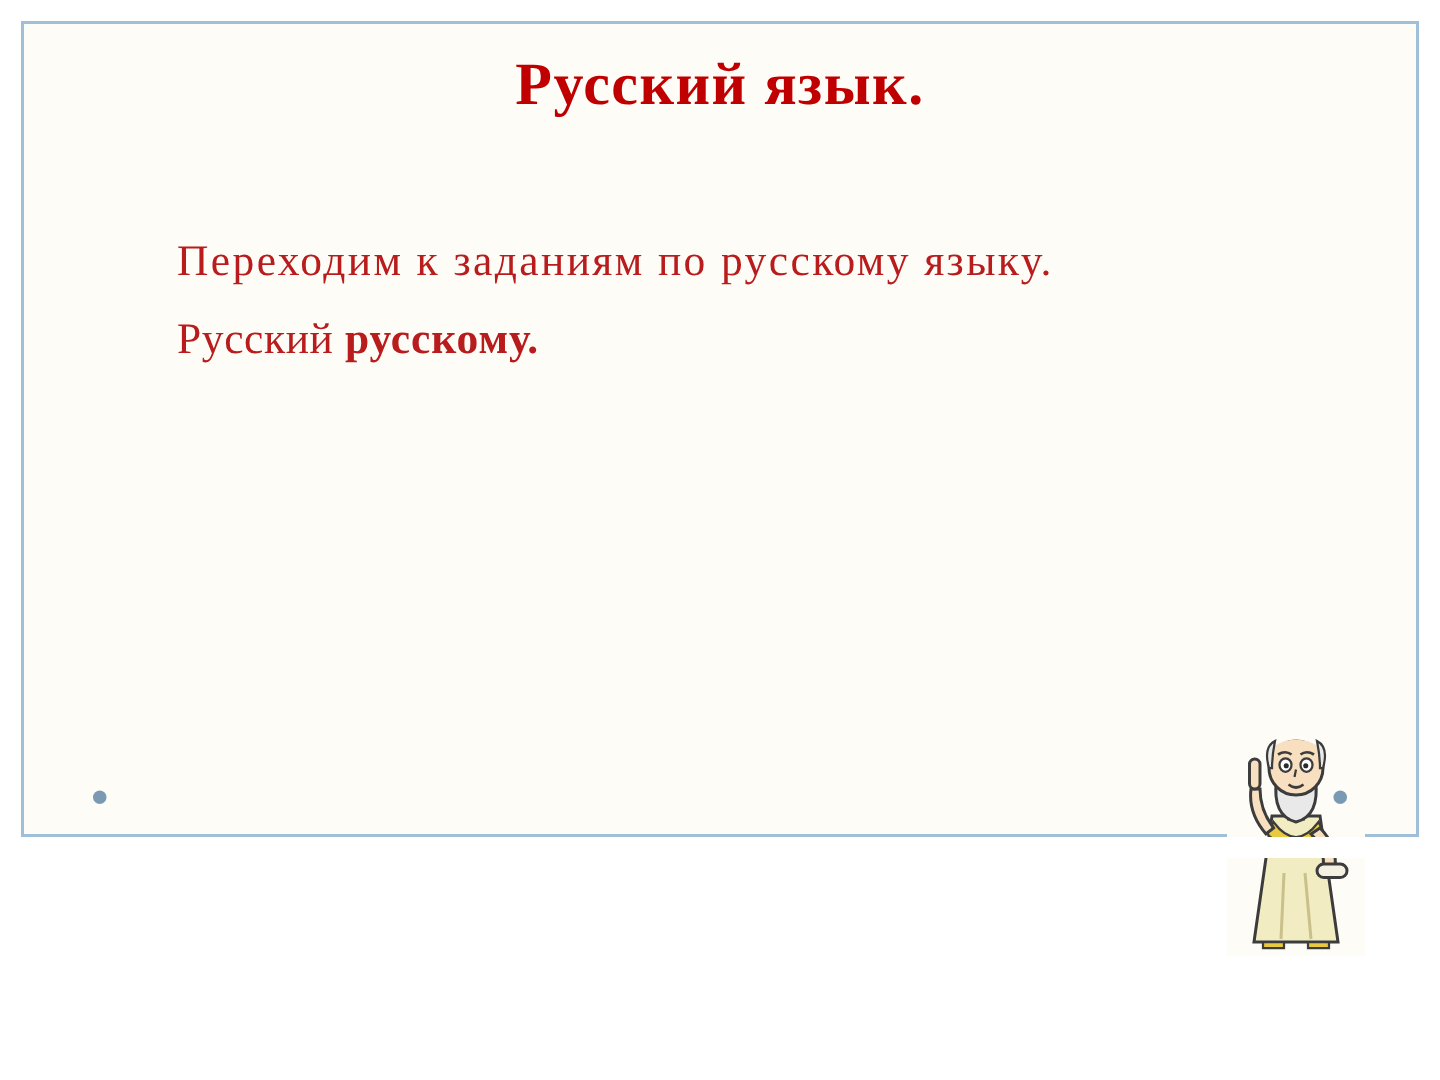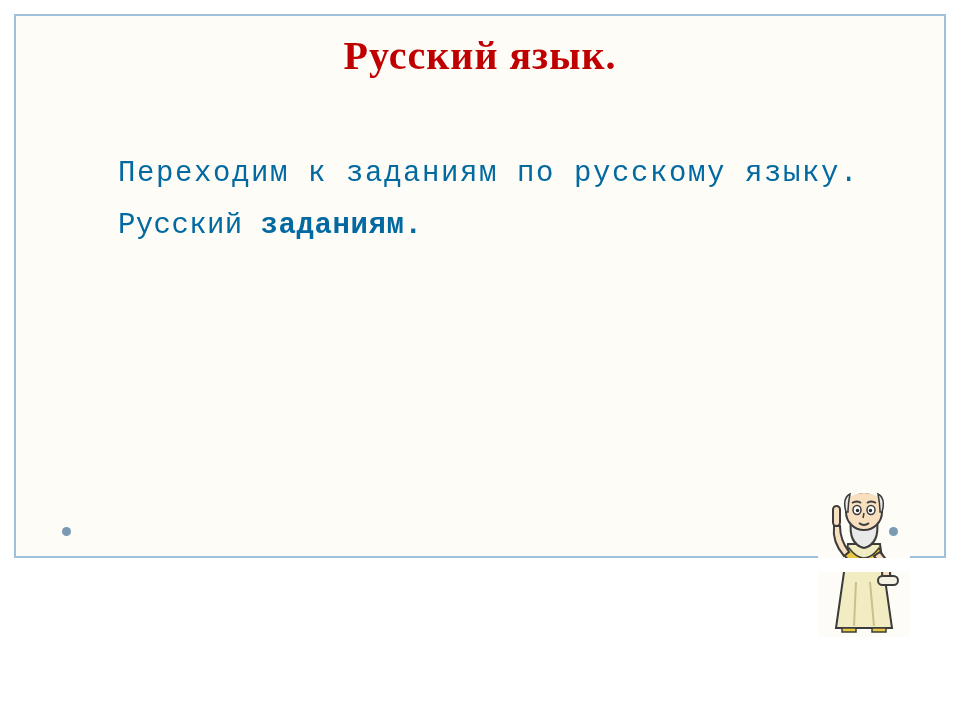--- a/index.html
+++ b/index.html
@@ -55,22 +55,22 @@
     font-weight: bold;
     color: #c00000;
     letter-spacing: 1px;
   }
 
   .body-text {
     position: absolute;
     left: 118px;
     top: 148px;
     width: 790px;
-    color: #0369a1;
-    font-family: Liberation Mono, monospace;
+    color: #b91c1c;
+    font-family: Liberation Serif, serif;
     font-size: 29px;
     line-height: 52px;
   }
   .line-1 {
     letter-spacing: 1.6px;
   }
   .line-2 {
     letter-spacing: 0.4px;
   }
   .line-2 .strong {
@@ -105,21 +105,21 @@
 <body>
 
 <div class="slide">
 
   <div class="slide-frame"></div>
 
   <div class="title">Русский язык.</div>
 
   <div class="body-text">
     <div class="line-1">Переходим к заданиям по русскому языку.</div>
-    <div class="line-2"><span>Русский </span><span class="strong">заданиям.</span></div>
+    <div class="line-2"><span>Русский </span><span class="strong">русскому.</span></div>
   </div>
 
   <div class="clipart">
     <svg width="92" height="155" viewBox="0 0 92 155" xmlns="http://www.w3.org/2000/svg">
       <rect x="0" y="0" width="92" height="155" fill="#fdfcf7"></rect>
 
       <path d="M30 62 L62 62 L74 146 L18 146 Z" fill="#f2ecc2" stroke="#3c3c3c" stroke-width="2"></path>
 
       <path d="M31 66 Q46 86 61 66 L65 74 Q46 96 27 74 Z" fill="#e8c93f" stroke="#3c3c3c" stroke-width="1.5"></path>
 

